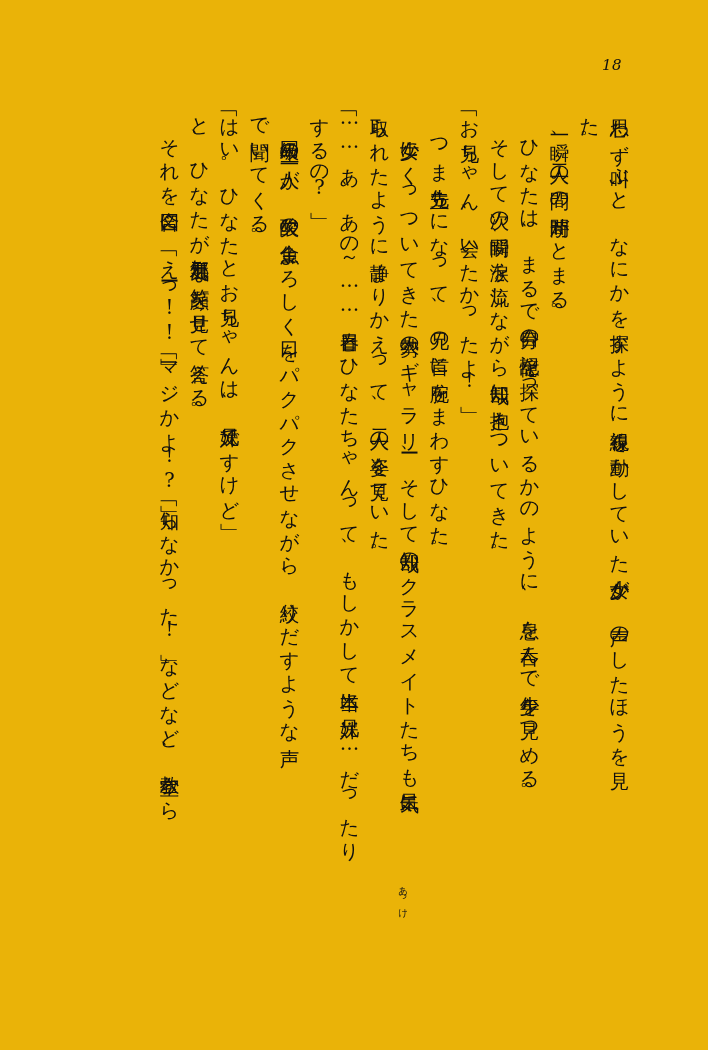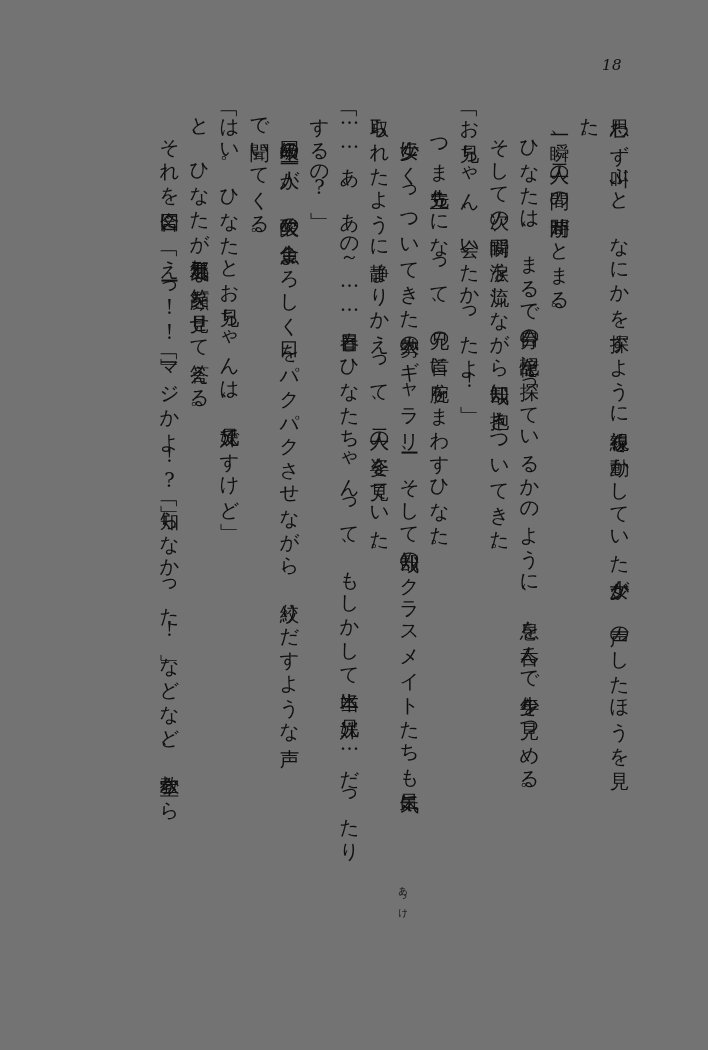--- a/index.html
+++ b/index.html
@@ -12,21 +12,21 @@
     height: 1050px;
     font-family: "DejaVu Serif", serif;
     color: #0a0a0a;
     overflow: hidden;
   }
 
   #page {
     position: relative;
     width: 708px;
     height: 1050px;
-    background: #737373;
+    background: #eab308;
   }
 
   
   #page-number {
     position: absolute;
     top: 56px;
     right: 86px;
     font-size: 15px;
     font-style: italic;
     font-family: "DejaVu Serif", serif;

